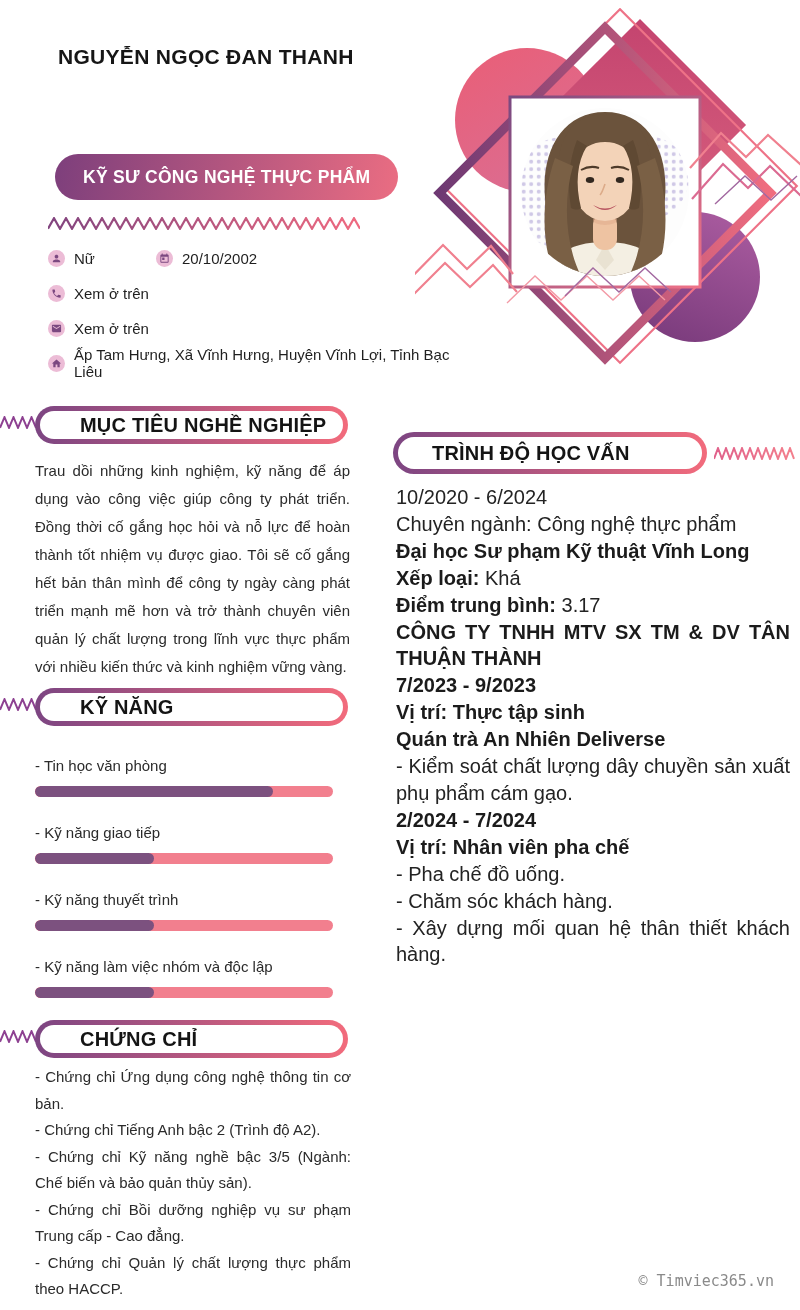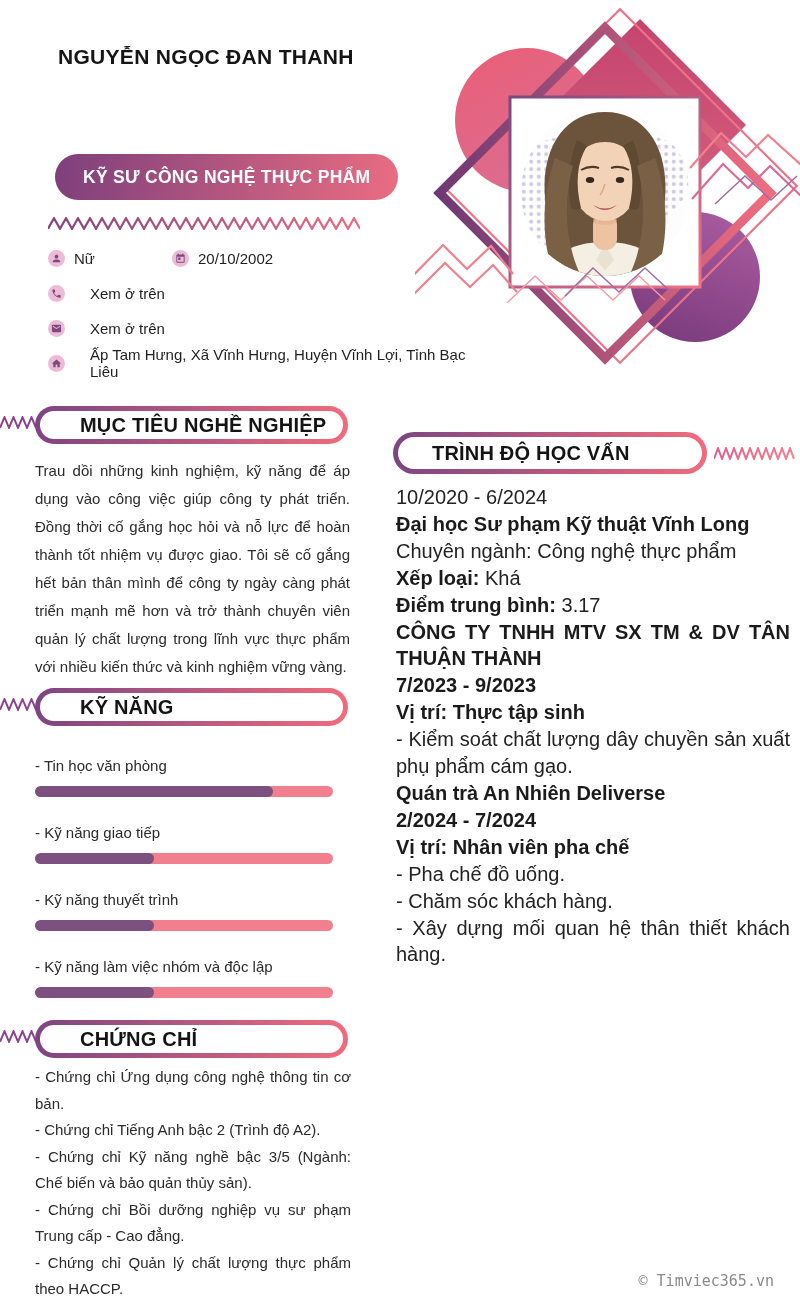--- a/index.html
+++ b/index.html
@@ -12,21 +12,21 @@
   .page{position:relative;width:800px;height:1310px;background:#fff;overflow:hidden}
 
   .name{position:absolute;left:58px;top:33px;width:396px;font-size:21px;line-height:47px;
         font-weight:700;letter-spacing:.3px;color:#161616}
   .badge{position:absolute;left:55px;top:154px;height:46px;display:inline-flex;align-items:center;
         padding:0 28px;border-radius:24px;background:linear-gradient(100deg,#7d3f7c,#ea6d82);
         color:#fff;font-size:17.5px;font-weight:700;letter-spacing:.3px;white-space:nowrap}
   .divider{position:absolute;left:48px;top:217px;width:312px;height:13px}
 
   .contact{position:absolute;left:48px;top:247px;width:420px}
-  .contact-row{display:flex;align-items:center;gap:25px;height:22px;margin-bottom:13px;font-size:15px;color:#1f1f1f}
+  .contact-row{display:flex;align-items:center;gap:9px;height:22px;margin-bottom:13px;font-size:15px;color:#1f1f1f}
   .contact-pair{display:flex;align-items:center;gap:9px}
   .contact-pair.first{width:99px}
   .cicon{flex:0 0 auto;width:17px;height:17px;border-radius:50%;background:var(--icon-bg);
         display:inline-flex;align-items:center;justify-content:center;color:var(--icon-glyph)}
   .cicon svg{display:block}
 
   .photo-comp{position:absolute;left:415px;top:8px;width:385px;height:392px}
 
   .pill{position:absolute;height:38px;border-radius:26px;padding:5px;
         background:linear-gradient(90deg,#7c4582,#f26b7c)}
@@ -254,29 +254,29 @@
     <defs>
       <linearGradient id="grz" x1="0" y1="0" x2="1" y2="0">
         <stop offset="0" stop-color="#e0608a"></stop>
           <stop offset="1" stop-color="#f3808d"></stop>
       </linearGradient>
     </defs>
     <polyline fill="none" stroke="url(#grz)" stroke-width="2" points="0.0,11.8 4.0,1.2 8.0,11.8 12.0,1.2 16.0,11.8 20.0,1.2 24.0,11.8 28.0,1.2 32.0,11.8 36.0,1.2 40.0,11.8 44.0,1.2 48.0,11.8 52.0,1.2 56.0,11.8 60.0,1.2 64.0,11.8 68.0,1.2 72.0,11.8 76.0,1.2 80.0,11.8"></polyline>
   </svg>
   <div class="edu-list">
       <div class="edu-line"><span>10/2020 - 6/2024</span></div>
+      <div class="edu-line"><span>Chuyên ngành: Công nghệ thực phẩm</span></div>
       <div class="edu-line"><b>Đại học Sư phạm Kỹ thuật Vĩnh Long</b></div>
-      <div class="edu-line"><span>Chuyên ngành: Công nghệ thực phẩm</span></div>
       <div class="edu-line"><b>Xếp loại:</b><span> Khá</span></div>
       <div class="edu-line"><b>Điểm trung bình:</b><span> 3.17</span></div>
       <div class="edu-line"><b>CÔNG TY TNHH MTV SX TM &amp; DV TÂN THUẬN THÀNH</b></div>
       <div class="edu-line"><b>7/2023 - 9/2023</b></div>
       <div class="edu-line"><b>Vị trí: Thực tập sinh</b></div>
+      <div class="edu-line"><b>Quán trà An Nhiên Deliverse</b></div>
       <div class="edu-line"><span>- Kiểm soát chất lượng dây chuyền sản xuất phụ phẩm cám gạo.</span></div>
-      <div class="edu-line"><b>Quán trà An Nhiên Deliverse</b></div>
       <div class="edu-line"><b>2/2024 - 7/2024</b></div>
       <div class="edu-line"><b>Vị trí: Nhân viên pha chế</b></div>
       <div class="edu-line"><span>- Pha chế đồ uống.</span></div>
       <div class="edu-line"><span>- Chăm sóc khách hàng.</span></div>
       <div class="edu-line"><span>- Xây dựng mối quan hệ thân thiết khách hàng.</span></div>
     </div>
 
   <div class="credit">© Timviec365.vn</div>
 </div>
 

